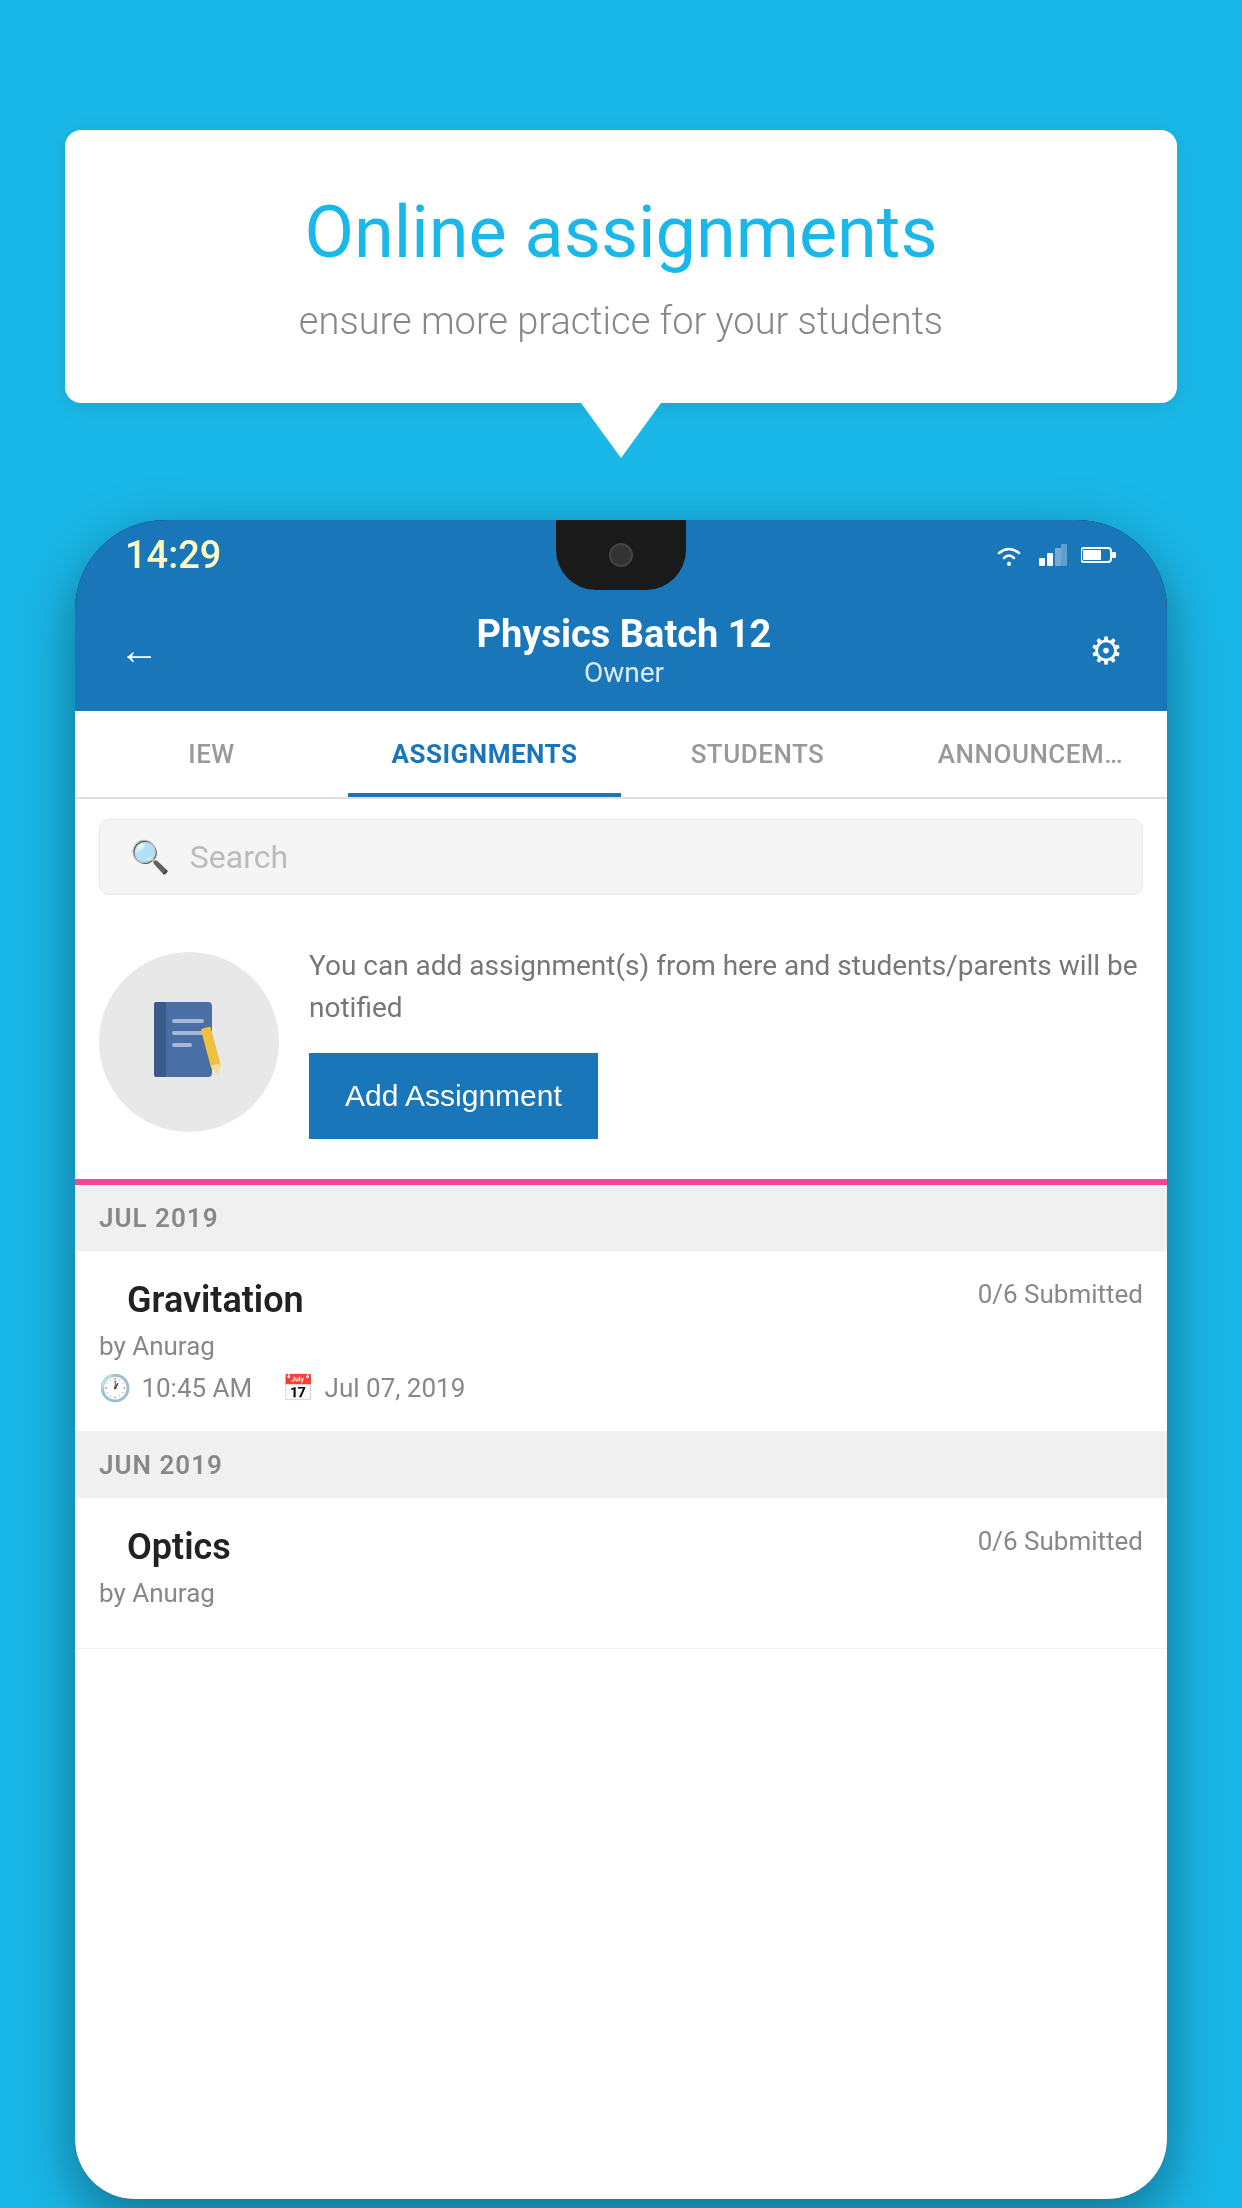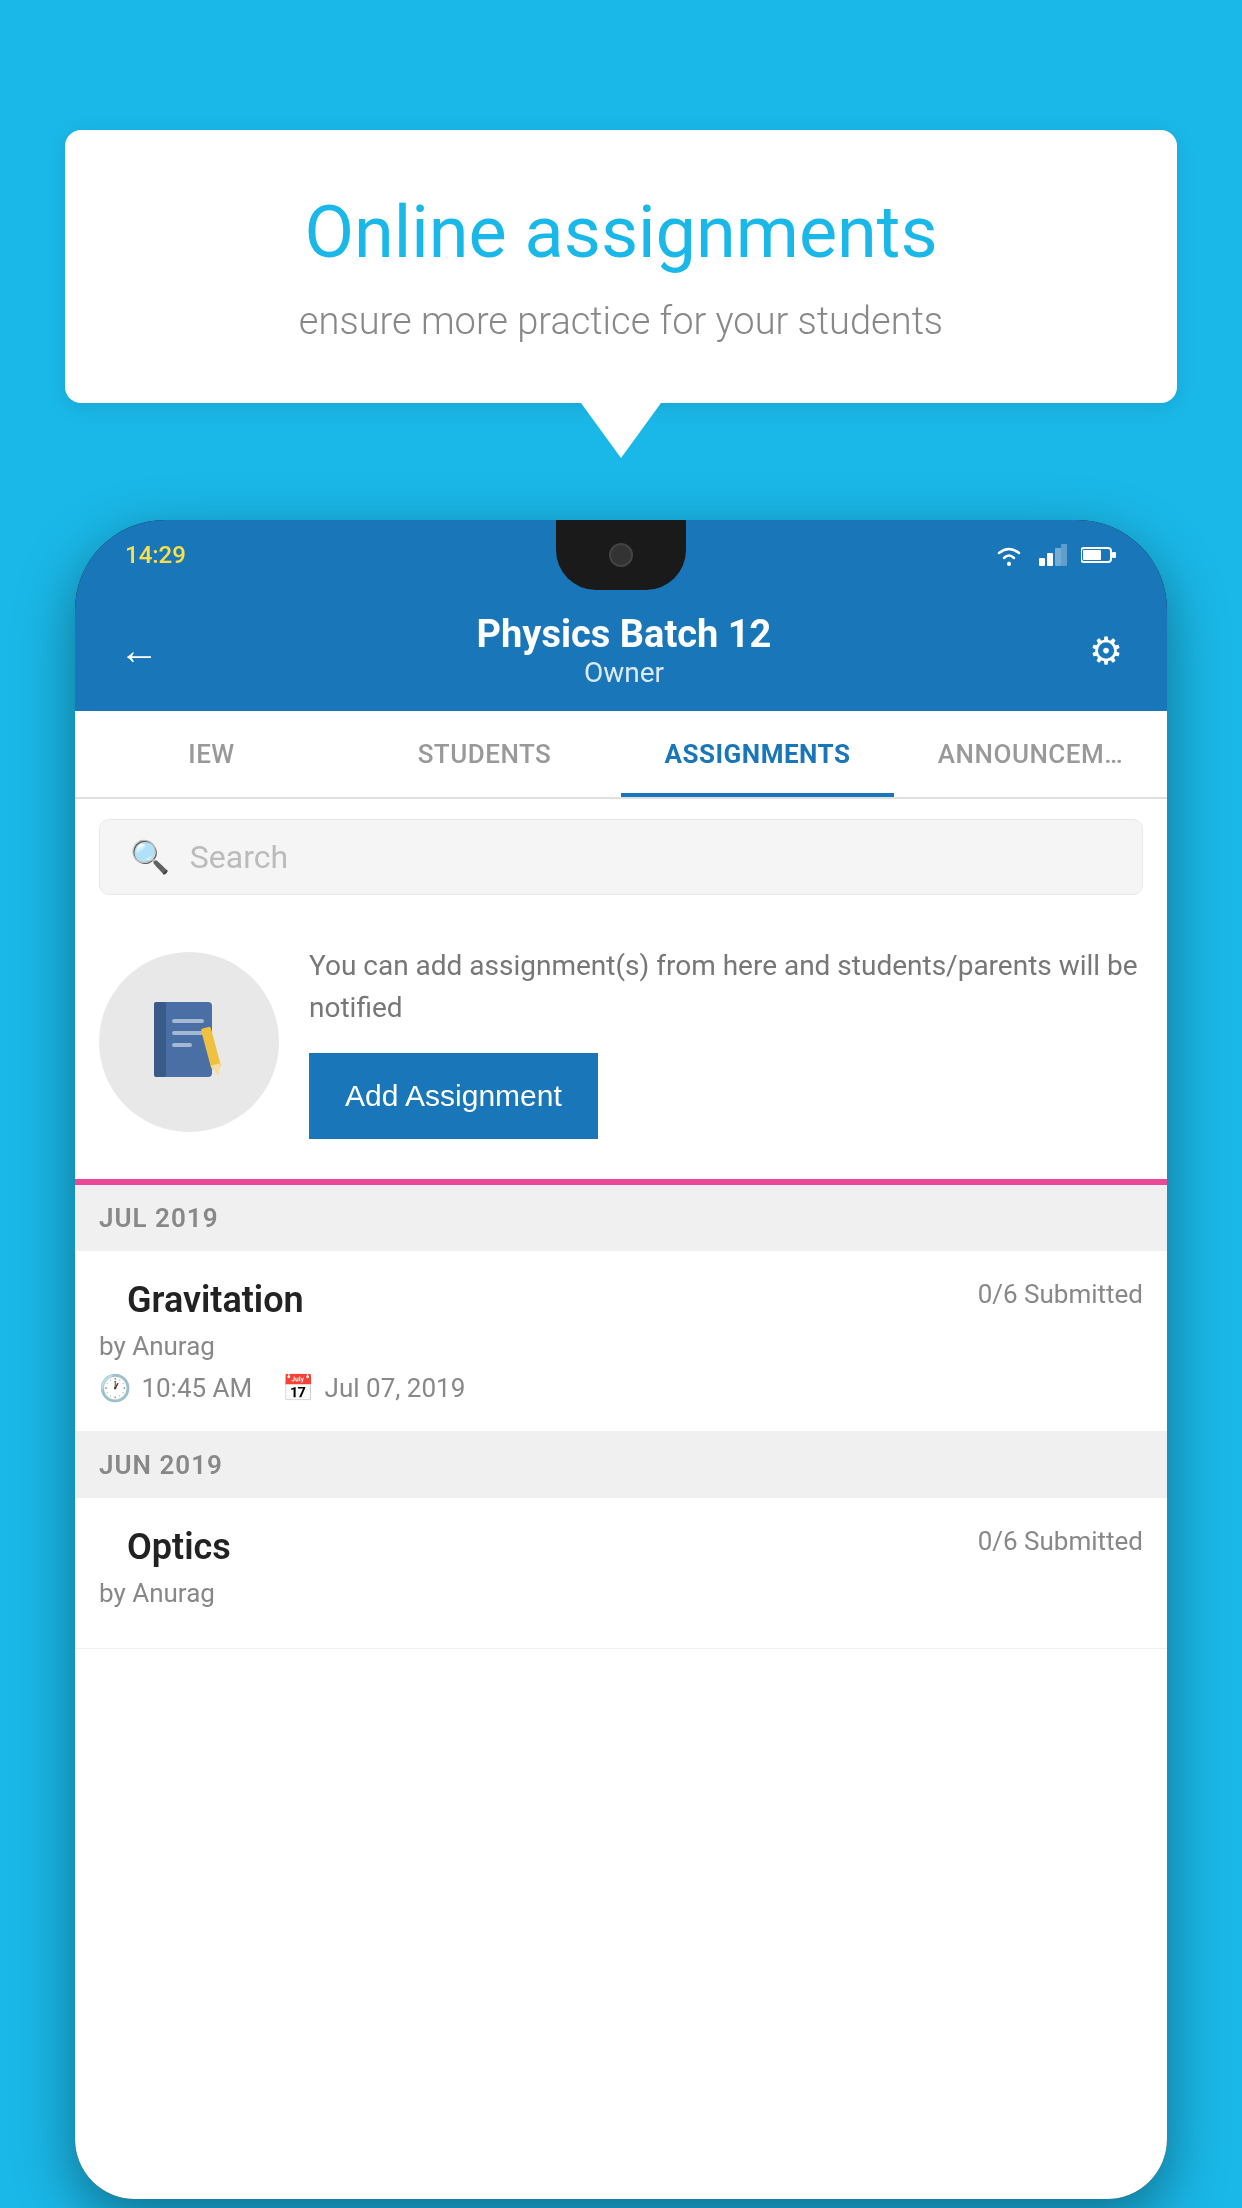--- a/index.html
+++ b/index.html
@@ -76,22 +76,22 @@
       background: #1976b8;
       height: 70px;
       display: flex;
       align-items: center;
       justify-content: space-between;
       padding: 0 50px;
       position: relative;
     }
 
     .status-time {
-      color: #fde047;
-      font-size: 24px;
+      color: #fef9c3;
+      font-size: 38px;
       font-weight: 500;
     }
 
     .status-icons {
       display: flex;
       align-items: center;
       gap: 14px;
     }
 
     
@@ -375,22 +375,22 @@
       <span class="back-arrow">←</span>
       <div class="header-title">
         <div class="header-title-text">Physics Batch 12</div>
         <div class="header-subtitle-text">Owner</div>
       </div>
       <span class="gear-icon">⚙</span>
     </div>
 
     <div class="tabs-bar">
       <div class="tab-item">IEW</div>
+      <div class="tab-item active">ASSIGNMENTS</div>
       <div class="tab-item">STUDENTS</div>
-      <div class="tab-item active">ASSIGNMENTS</div>
       <div class="tab-item">ANNOUNCEM…</div>
     </div>
 
     <div class="content-area">
 
       <div class="search-container">
         <div class="search-bar">
           <span class="search-icon-el">🔍</span>
           <span class="search-text">Search</span>
         </div>

